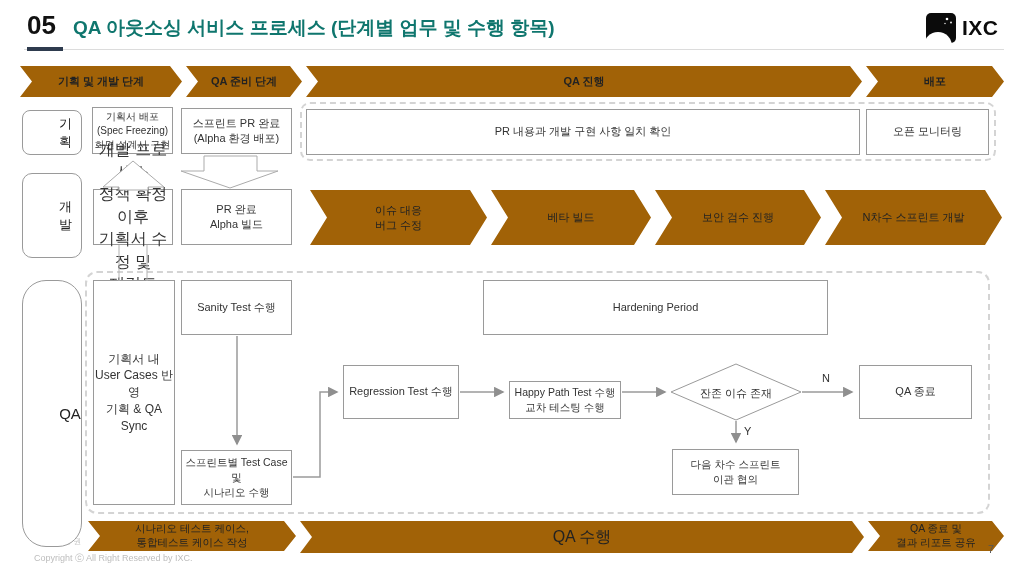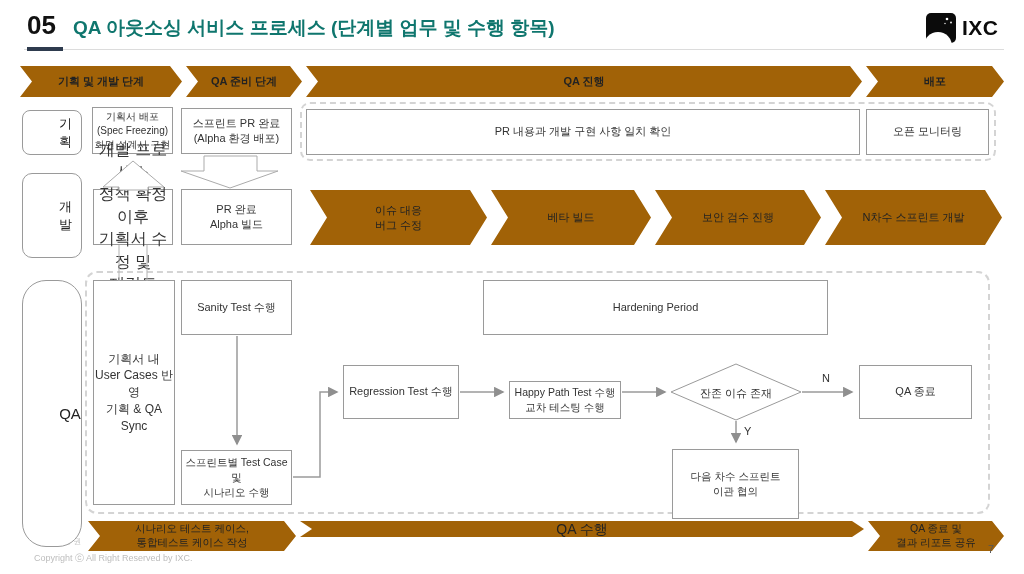--- a/index.html
+++ b/index.html
@@ -103,21 +103,21 @@
 User Cases 반영
 기획 &amp; QA Sync</div>
   <div class="box" style="left:181px; top:280px; width:111px; height:55px;">Sanity Test 수행</div>
   <div class="box" style="left:483px; top:280px; width:345px; height:55px;">Hardening Period</div>
   <div class="box" style="left:181px; top:450px; width:111px; height:55px; font-size:10.5px;">스프린트별 Test Case 및
 시나리오 수행</div>
   <div class="box" style="left:343px; top:365px; width:116px; height:54px;">Regression Test 수행</div>
   <div class="box" style="left:509px; top:381px; width:112px; height:38px; font-size:10.5px;">Happy Path Test 수행
 교차 테스팅 수행</div>
   <div class="box" style="left:859px; top:365px; width:113px; height:54px;">QA 종료</div>
-  <div class="box" style="left:672px; top:449px; width:127px; height:70px; font-size:10.5px;">다음 차수 스프린트
+  <div class="box" style="left:672px; top:449px; width:127px; height:46px; font-size:10.5px;">다음 차수 스프린트
 이관 협의</div>
 
   <svg class="svg-layer" width="1024" height="574" viewBox="0 0 1024 574">
     <defs>
       <marker id="arr" viewBox="0 0 10 10" refX="8.5" refY="5" markerWidth="7" markerHeight="7" orient="auto-start-reverse">
         <path d="M0,0 L10,5 L0,10 z" fill="#8f8f8f"></path>
       </marker>
     </defs>
 
     <path d="M133,161 L164,187 L148,187 L148,190 L119,190 L119,187 L103,187 Z" fill="#ffffff" stroke="#ababab" stroke-width="1"></path>
@@ -141,20 +141,20 @@
 
     <polygon points="736,364 801,392 736,420 671,392" fill="#ffffff" stroke="#9a9a9a" stroke-width="1"></polygon>
   </svg>
 
   <div class="flow-label" style="left:676px; top:386px; width:120px;">잔존 이슈 존재</div>
   <div class="tiny-label" style="left:822px; top:372px;">N</div>
   <div class="tiny-label" style="left:744px; top:425px;">Y</div>
 
   <div class="chev cp12" style="left:88px; top:521px; width:208px; height:30px; font-size:10.5px; z-index:2;">시나리오 테스트 케이스,
 통합테스트 케이스 작성</div>
-  <div class="chev cp12" style="left:300px; top:521px; width:564px; height:16px; font-size:14px; z-index:2;">QA 수행</div>
+  <div class="chev cp12" style="left:300px; top:521px; width:564px; height:32px; font-size:16px; z-index:2;">QA 수행</div>
   <div class="chev cp12" style="left:868px; top:521px; width:136px; height:30px; font-size:10.5px; z-index:2;">QA 종료 및
 결과 리포트 공유</div>
 
   <div class="footer-copy" style="left:34px; top:552px;">Copyright ⓒ All Right Reserved by IXC.</div>
   <div class="page-num" style="left:988px; top:543px;">7</div>
 
 </div>
 
 </body></html>

